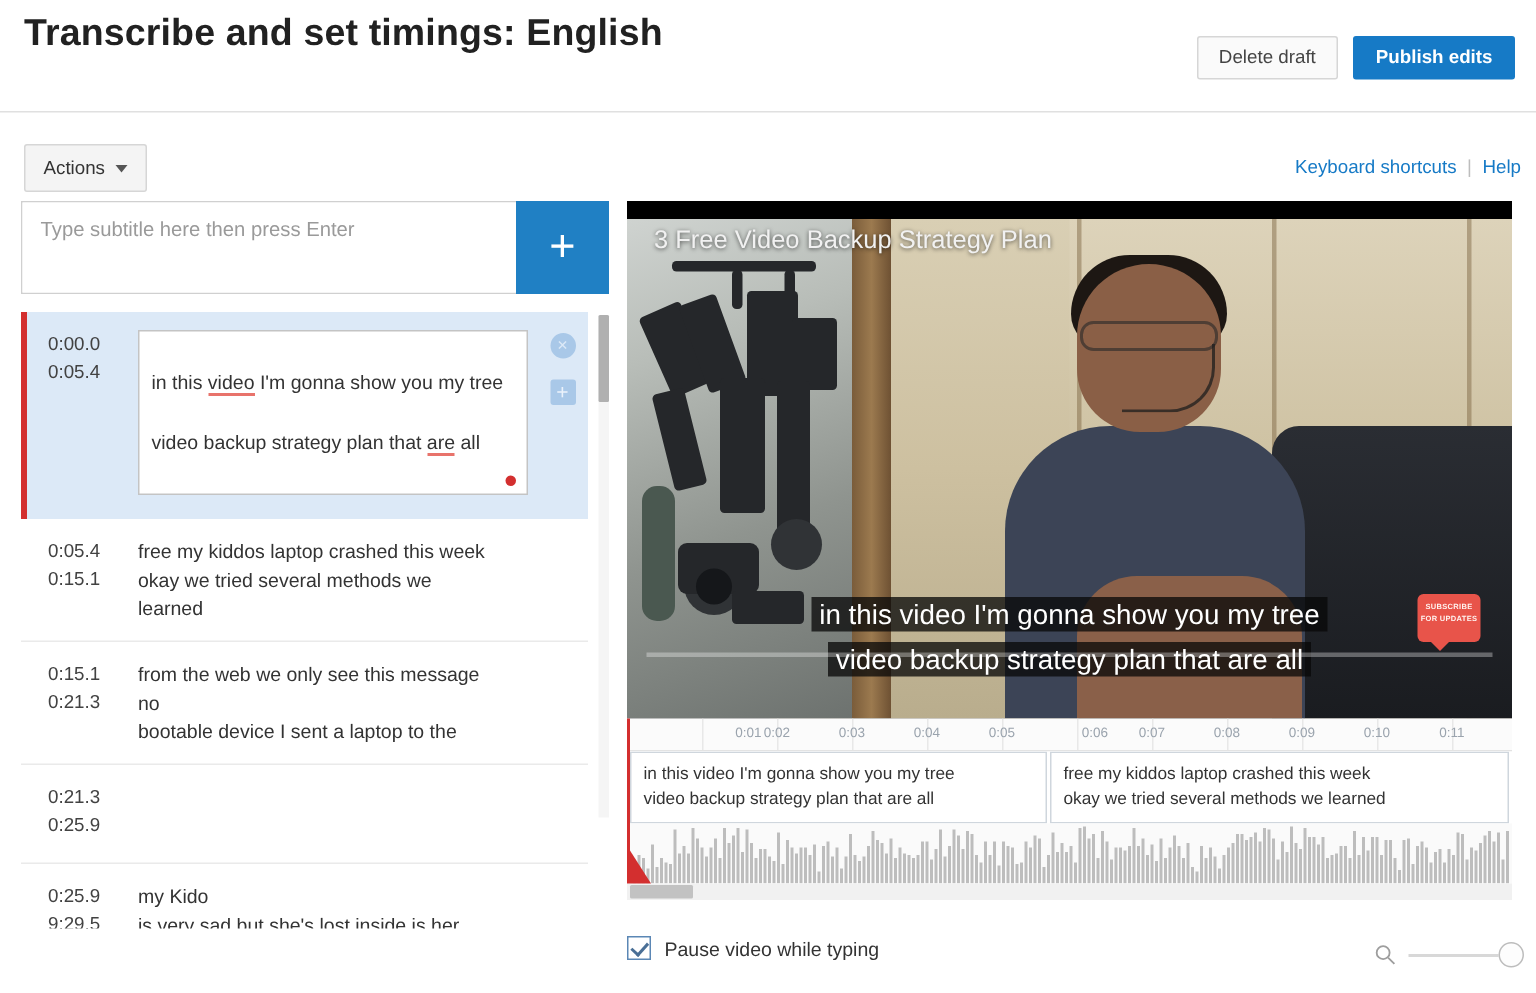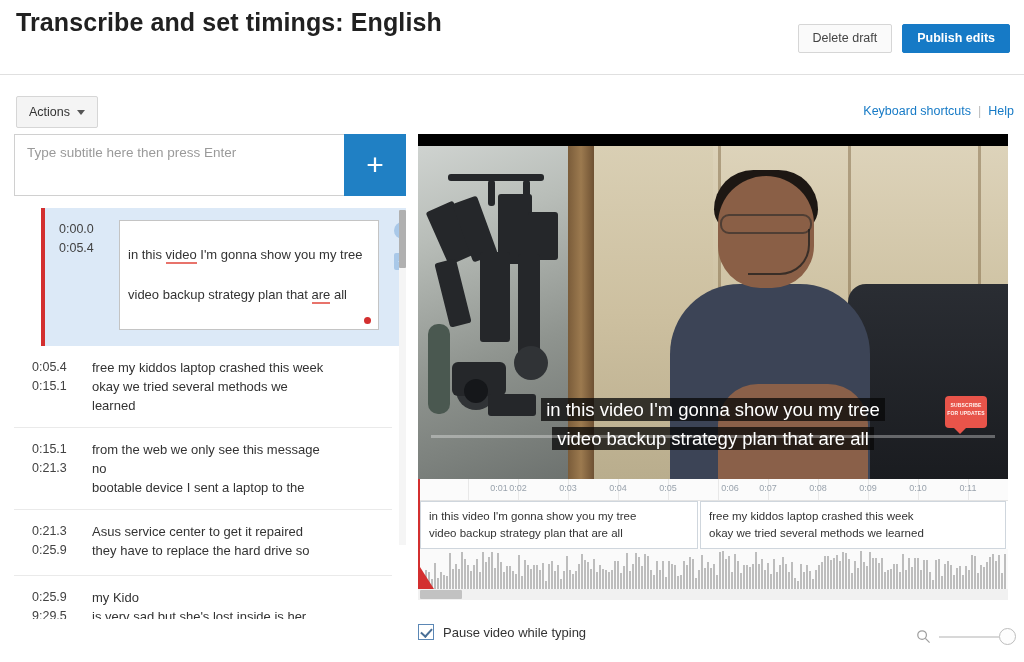--- a/index.html
+++ b/index.html
@@ -75,21 +75,21 @@
   .sub-list {
     position: absolute; left: 0; top: 74px; width: 392px; height: 411px;
     overflow: hidden;
   }
   .sub-row {
     position: relative; display: flex; width: 378px;
     border-bottom: 1px solid #eaeaea; padding: 12px 0 12px 0;
     min-height: 66px;
   }
   .sub-row.active {
-    background: #dce9f7; border-bottom: none; padding-bottom: 16px; margin-left: 27px;
+    background: #dce9f7; border-bottom: none; padding-bottom: 16px;
   }
   .sub-row.active::before {
     content: ""; position: absolute; left: 0; top: 0; bottom: 0;
     width: 4px; background: #d32f2f;
   }
   .times {
     width: 78px; padding-left: 18px; font-size: 12.5px; color: #424242;
     line-height: 19px; flex-shrink: 0;
   }
   .sub-text {
@@ -371,22 +371,20 @@
       <div class="sub-text">from the web we only see this message
 no
 bootable device I sent a laptop to the</div>
     </div>
 
     <div class="sub-row">
       <div class="times">
         <div>0:21.3</div>
         <div>0:25.9</div>
       </div>
-      <div class="sub-text">Asus service center to get it repaired
-they have to replace the hard drive so</div>
     </div>
 
     <div class="sub-row">
       <div class="times">
         <div>0:25.9</div>
         <div>9:29.5</div>
       </div>
       <div class="sub-text">my Kido
 is very sad but she's lost inside is her</div>
     </div>
@@ -433,20 +431,21 @@
         <div class="gear-round" style="left:28px; top:196px; width:40px; height:40px;"></div>
         <div class="gear-bar" style="left:24px;  top:188px; width:54px; height:34px; border-radius:6px;"></div>
         <div class="gear-bar" style="left:0px;   top:150px; width:22px; height:90px; border-radius:10px; background:#4a5850;"></div>
         <div class="gear-bar" style="left:60px;  top:220px; width:48px; height:22px;"></div>
         <div class="gear-round" style="left:36px; top:205px; width:24px; height:24px; background:#15171a;"></div>
       </div>
 
       <div class="subscribe-badge">SUBSCRIBE FOR UPDATES</div>
     </div>
 
+    <div class="video-title">3 Free Video Backup Strategy Plan</div>
 
     <div class="cap-overlay">
       <div><span>in this video I'm gonna show you my tree</span></div>
       <div><span>video backup strategy plan that are all</span></div>
     </div>
 
     <div class="progress-line"></div>
 
   </div>
 

